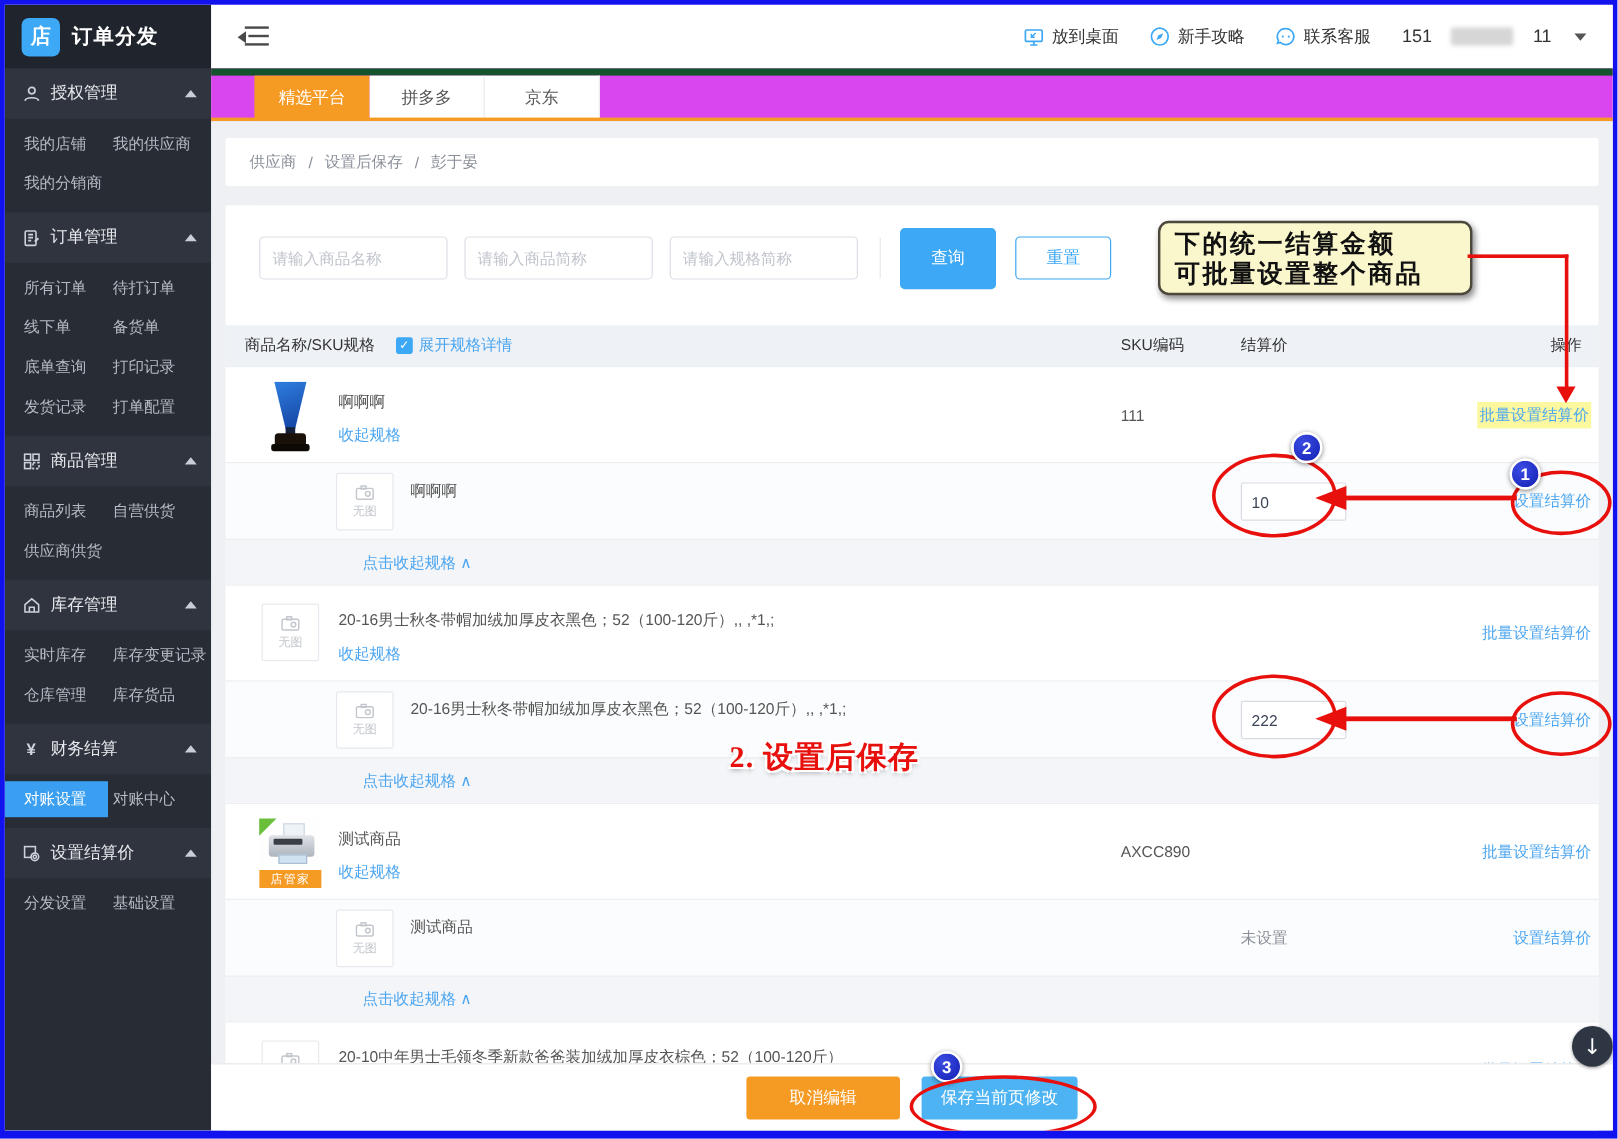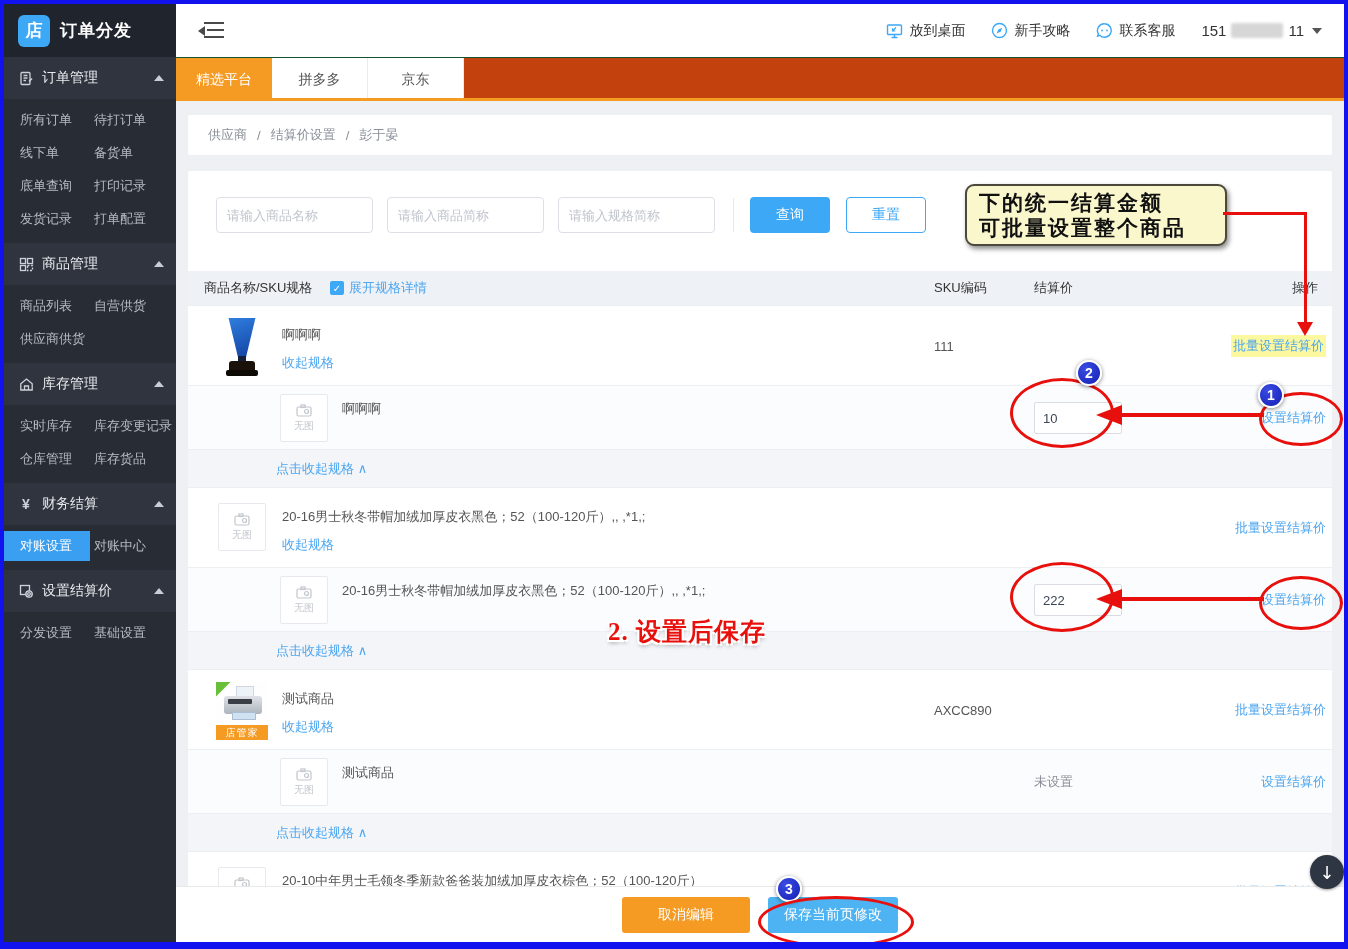--- a/index.html
+++ b/index.html
@@ -28,59 +28,59 @@
   
   .main-col { flex:1; display:flex; flex-direction:column; position:relative; min-width:0; }
   .topbar { height:53px; background:#fff; display:flex; align-items:center; padding:0 22px; flex:0 0 53px; }
   .hamb { width:26px; height:18px; position:relative; cursor:pointer; }
   .hamb i { position:absolute; left:6px; right:0; height:2.5px; background:#4a4a4a; }
   .hamb i:nth-child(1){ top:0; } .hamb i:nth-child(2){ top:7px; left:9px; } .hamb i:nth-child(3){ top:14px; }
   .hamb .tri { position:absolute; left:0; top:4px; width:0; height:0; border-top:5px solid transparent; border-bottom:5px solid transparent; border-right:7px solid #4a4a4a; background:none; }
   .top-actions { margin-left:auto; display:flex; align-items:center; gap:26px; font-size:14px; color:#333; }
   .top-link { display:flex; align-items:center; gap:6px; cursor:pointer; }
   .top-link svg { display:block; }
-  .phone { display:flex; align-items:center; gap:5px; font-size:15px; color:#333; cursor:pointer; }
+  .phone { display:flex; align-items:center; gap:16px; font-size:15px; color:#333; cursor:pointer; }
   .blurnum { display:inline-block; width:52px; height:15px; background:#d6d6d6; border-radius:2px; filter:blur(1.6px); }
   .dd-caret { width:0; height:0; border-left:5px solid transparent; border-right:5px solid transparent; border-top:6px solid #555; margin-left:3px; }
 
-  .tabbar { height:44px; background:#c2410c; position:relative; display:flex; flex:0 0 44px; border-top:1px solid #14532d; }
+  .tabbar { height:44px; background:#d946ef; position:relative; display:flex; flex:0 0 44px; border-top:6px solid #14532d;padding-left:36px; }
   .tabbar::after { content:""; position:absolute; left:0; right:0; bottom:0; height:3px; background:#f59a23; }
   .tab { width:96px; display:flex; align-items:center; justify-content:center; font-size:14px; color:#555;
          border-right:1px solid #ececec; cursor:pointer; background:#fff; }
   .tab.active { background:#f59a23; color:#fff; border-right:none; }
 
   .content { flex:1; overflow:hidden; position:relative; background:#eef0f4; }
   .card { background:#fff; border-radius:2px; }
   .breadcrumb { margin:14px 12px 0 12px; height:40px; display:flex; align-items:center; padding:0 20px; gap:10px;
                 font-size:13px; color:#8a8f99; }
   .main-card { margin:16px 12px 0 12px; padding-top:26px; height:1000px; position:relative; }
 
   .search-row { display:flex; align-items:center; padding-left:28px; height:36px; }
   .s-input { width:157px; height:36px; border:1px solid #dcdfe6; border-radius:4px; padding:0 10px; font-size:13px;
              color:#333; margin-right:14px; font-family:inherit; }
   .s-input::placeholder { color:#c0c4cc; }
   .vdiv { width:1px; height:34px; background:#e8e8e8; margin:0 16px 0 4px; }
-  .btn-query { width:80px; height:36px; background:#3da8f5; color:#fff; border:none; border-radius:4px; font-size:14px; cursor:pointer; font-family:inherit; }
+  .btn-query { width:80px; height:51px; background:#3da8f5; color:#fff; border:none; border-radius:4px; font-size:14px; cursor:pointer; font-family:inherit; }
   .btn-reset { width:80px; height:36px; background:#fff; color:#3da8f5; border:1px solid #3da8f5; border-radius:4px; font-size:14px; cursor:pointer; margin-left:16px; font-family:inherit; }
 
   .thead { margin-top:38px; height:34px; background:#eef2f7; display:flex; align-items:center; position:relative;
            font-size:13px; color:#333; }
   .thead .c-name { padding-left:16px; }
   .chkwrap { position:absolute; left:142px; display:flex; align-items:center; gap:5px; color:#4da6f0; cursor:pointer; }
   .chk { width:14px; height:14px; background:#3da8f5; border-radius:2px; display:inline-flex; align-items:center; justify-content:center; }
   .chk::after { content:"✓"; color:#fff; font-size:10px; font-weight:bold; }
   .c-sku { position:absolute; left:746px; }
   .c-price { position:absolute; left:846px; }
   .c-action { position:absolute; right:14px; }
 
   .row { position:relative; border-top:1px solid #eceef2; font-size:13px; color:#555; }
   .row.product { height:80px; background:#fff; }
   .row.skurow { height:64px; background:#fbfcfd; }
   .row.collapse { height:38px; background:#f3f5f8; display:flex; align-items:center; }
-  .row.collapse .clabel { margin-left:88px; color:#4da6f0; cursor:pointer; font-size:13px; }
+  .row.collapse .clabel { margin-left:114px; color:#4da6f0; cursor:pointer; font-size:13px; }
   .p-name { position:absolute; left:94px; top:20px; max-width:620px; white-space:nowrap; overflow:hidden; }
   .p-link { position:absolute; left:94px; top:48px; color:#4da6f0; cursor:pointer;font-family:Liberation Serif, serif; }
   .sku-name { position:absolute; left:154px; top:14px; max-width:560px; white-space:nowrap; }
   .skucode { position:absolute; left:746px; top:50%; transform:translateY(-50%); color:#555; }
   .pricetxt { position:absolute; left:846px; top:50%; transform:translateY(-50%); color:#8a8f99; }
   .price-input { position:absolute; left:846px; top:16px; width:88px; height:32px; border:1px solid #d9dce2; border-radius:2px;
                  padding:0 8px; font-size:13px; color:#3c4656; font-family:inherit; background:#fff; }
   .act-link { position:absolute; right:6px; top:50%; transform:translateY(-50%); color:#4da6f0; cursor:pointer; white-space:nowrap; }
   .act-link.hl { background:#fbf8a0; padding:2px 2px; }
 
@@ -137,20 +137,41 @@
 <body>
 
 <div class="page">
 
   <aside class="sidebar">
     <div class="logo-row">
       <div class="logo-badge">店</div>
       <div class="logo-title">订单分发</div>
     </div>
 
+    <div class="sec">
+      <div class="sec-head">
+        <span class="sec-icon">
+          <svg width="15" height="15" viewBox="0 0 15 15" fill="none" stroke="#cdd2da" stroke-width="1.4">
+              <circle cx="7.5" cy="4.5" r="2.7"></circle>
+              <path d="M1.8 13c.8-3.4 10.6-3.4 11.4 0"></path>
+            </svg>
+        </span>
+        <span class="grow">授权管理</span>
+        <span class="caret"></span>
+      </div>
+      <div class="sec-items">
+        <div class="s-row">
+          <span class="s-item">我的店铺</span>
+          <span class="s-item second">我的供应商</span>
+        </div>
+        <div class="s-row">
+          <span class="s-item wide">我的分销商</span>
+        </div>
+      </div>
+    </div>
 
     <div class="sec">
       <div class="sec-head">
         <span class="sec-icon">
           <svg width="15" height="15" viewBox="0 0 15 15" fill="none" stroke="#cdd2da" stroke-width="1.3">
               <rect x="2" y="1.5" width="9" height="12" rx="1"></rect>
               <path d="M4.5 4.5h4M4.5 7h4M4.5 9.5h2.5"></path>
               <path d="M10 10.5l3-3" stroke-width="1.6"></path>
             </svg>
         </span>
@@ -310,21 +331,21 @@
     <div class="tabbar">
       <div class="tab active">精选平台</div>
       <div class="tab">拼多多</div>
       <div class="tab">京东</div>
     </div>
 
     <div class="content">
       <div class="breadcrumb card">
         <span>供应商</span>
         <span>/</span>
-        <span>结算价设置</span>
+        <span>设置后保存</span>
         <span>/</span>
         <span>彭于晏</span>
       </div>
 
       <div class="main-card card">
         <div class="search-row">
           <input class="s-input" type="text" placeholder="请输入商品名称" style="">
           <input class="s-input" type="text" placeholder="请输入商品简称" style="">
           <input class="s-input" type="text" placeholder="请输入规格简称" style="">
           <span class="vdiv"></span>

